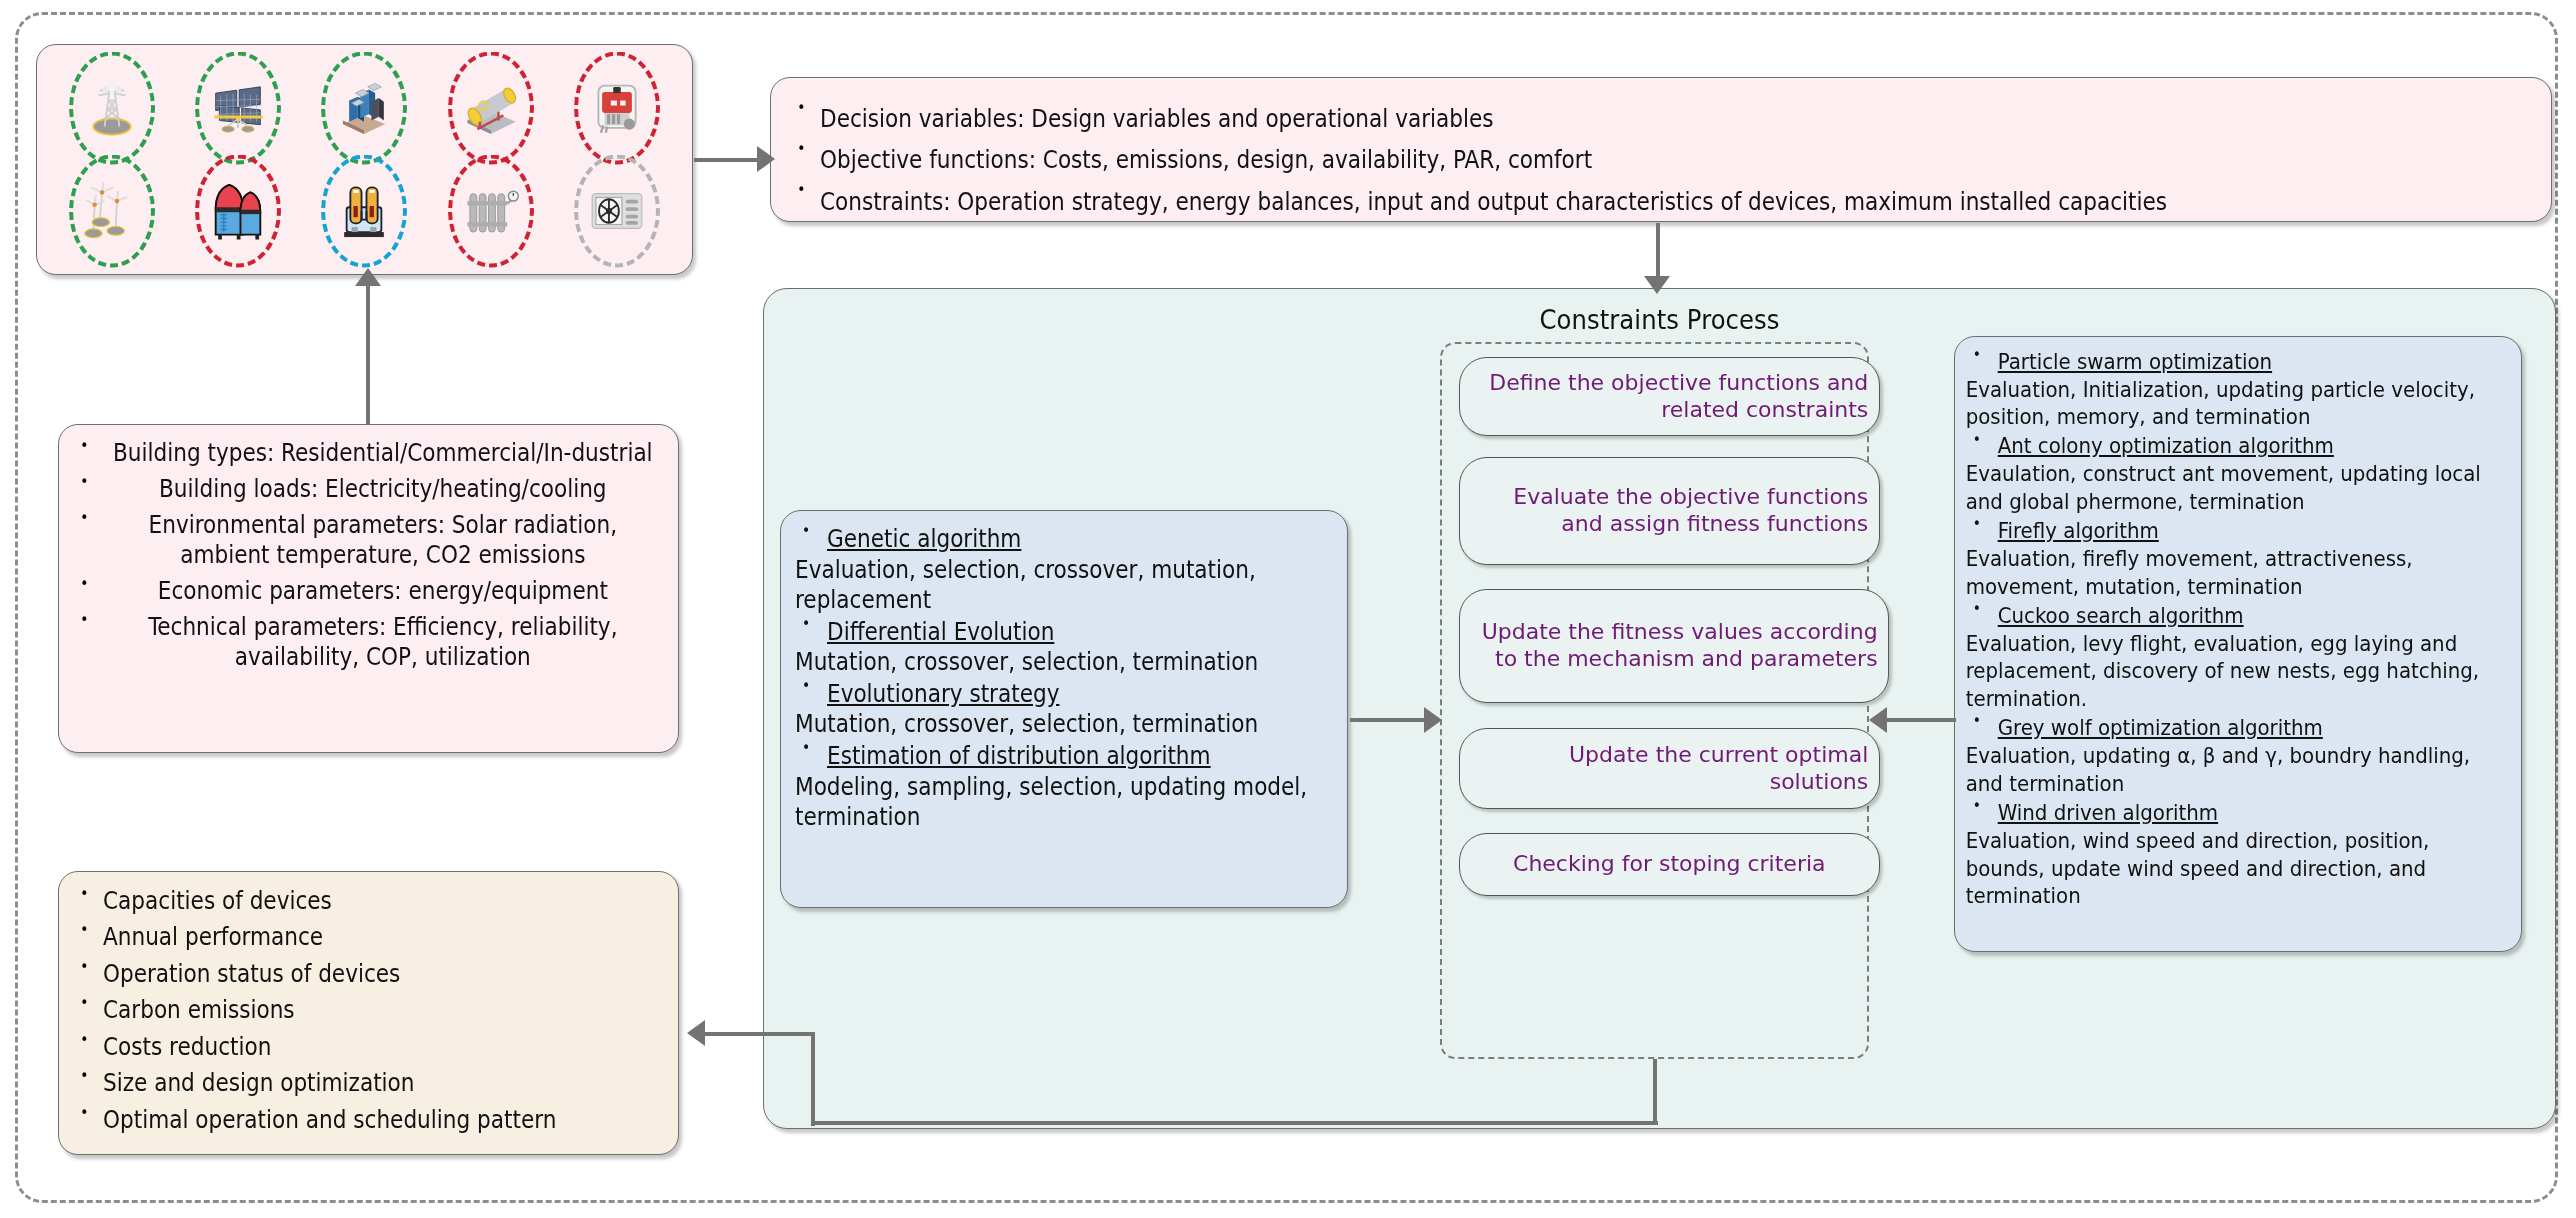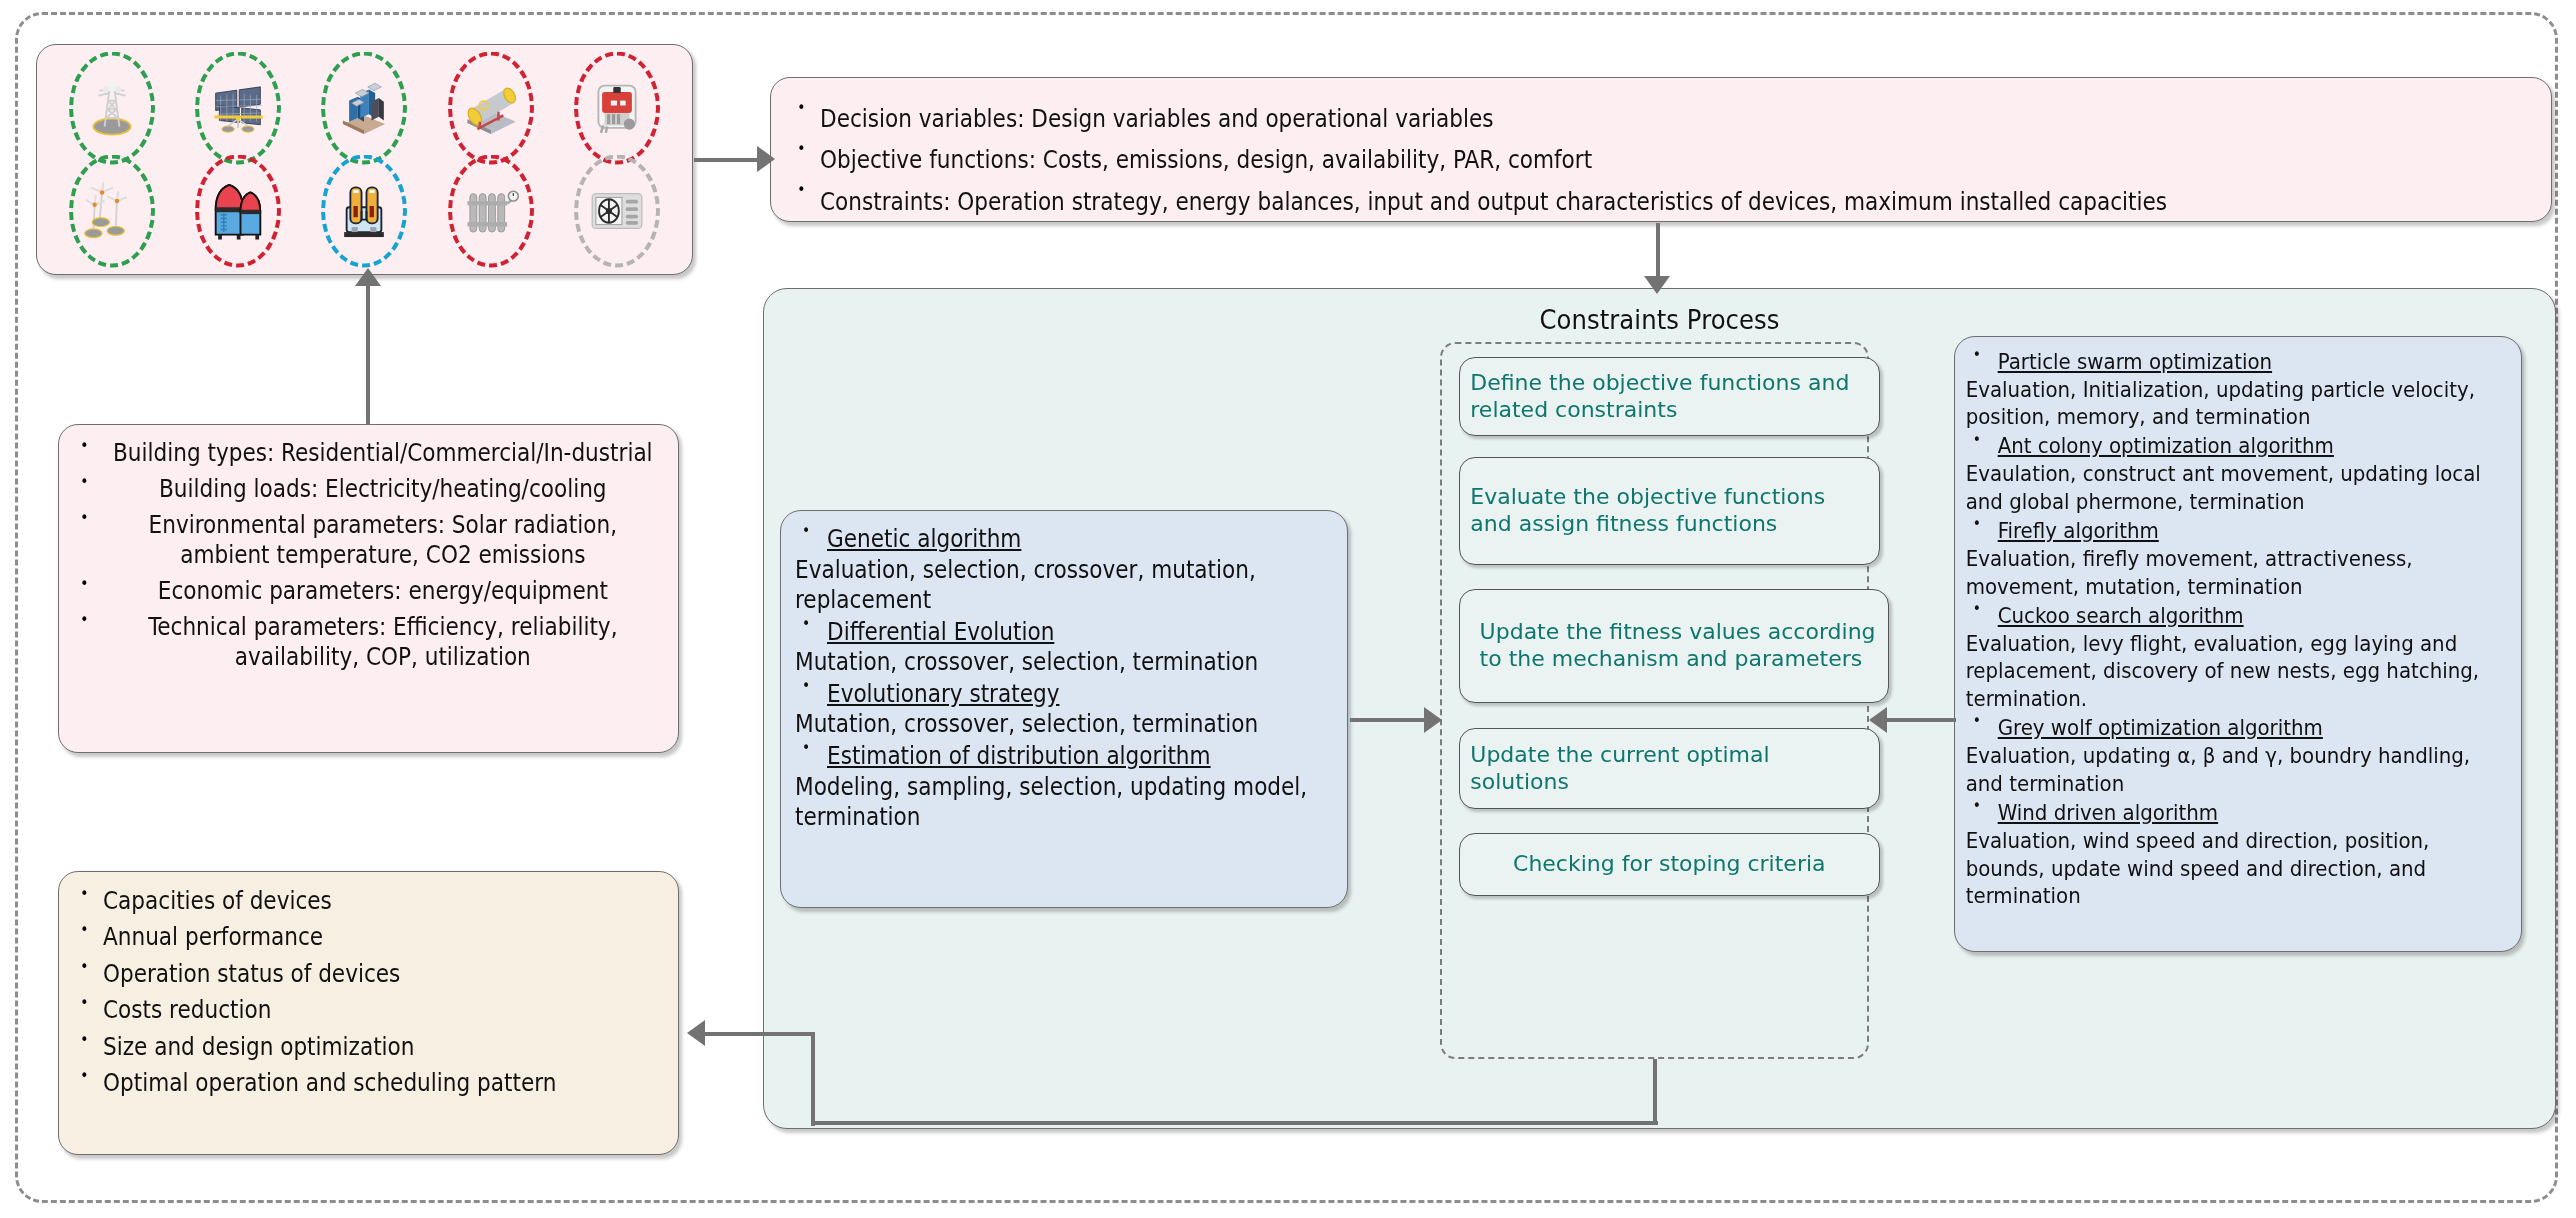--- a/index.html
+++ b/index.html
@@ -68,25 +68,25 @@
   
   #opt-panel{left:763px;top:288px;width:1793px;height:841px;border-radius:24px;}
   #opt-title{position:absolute;left:0;right:0;top:15.4px;text-align:center;
     font-size:27px;color:#111;letter-spacing:0.1px;}
 
   
   #steps-panel{left:1440px;top:342px;width:429px;height:717px;
     border:2.4px dashed #7c7c7c;border-radius:15.4px;background:transparent;}
   .step{
     position:absolute;left:16.6px;width:398px;
-    background:#eaf3f1;border:1.8px solid #555;border-radius:16px;
+    background:#eaf3f1;border:1.8px solid #555;border-radius:28px;
     box-shadow:2.4px 3px 3px rgba(0,0,0,.20);
-    display:flex;align-items:center;justify-content:center;text-align:left;
+    display:flex;align-items:center;justify-content:center;text-align:right;
     font-family:"DejaVu Sans",sans-serif;
-    font-size:22px;line-height:1.21;color:#0f766e;padding:3.6px 10.7px;
+    font-size:22px;line-height:1.21;color:#701a75;padding:3.6px 10.7px;
   }
   #step1{top:13px;height:70px;}
   #step2{top:113px;height:99px;}
   #step3{top:245px;height:105px;padding-left:20px;}
   #step4{top:384px;height:72px;}
   #step5{top:489px;height:54px;}
 
   
   #evo-box{left:780px;top:510px;width:568px;height:398px;border-radius:21px;}
   #evo-box .inner{position:absolute;left:14px;top:12px;right:13px;
@@ -338,20 +338,21 @@
     <li><span>Economic parameters: energy/equipment</span></li>
     <li><span>Technical parameters: Efficiency, reliability, availability, COP, utilization</span></li>
   </ul>
 </div>
 
 <div class="abs card cream" id="outputs-box">
   <ul class="blist narrow">
     <li><span>Capacities of devices</span></li>
     <li><span>Annual performance</span></li>
     <li><span>Operation status of devices</span></li>
+    <li><span>Carbon emissions</span></li>
     <li><span>Costs reduction</span></li>
     <li><span>Size and design optimization</span></li>
     <li><span>Optimal operation and scheduling pattern</span></li>
   </ul>
 </div>
 
 <div class="abs card teal" id="opt-panel">
   <div id="opt-title" class="narrow">Constraints Process</div>
 </div>
 

